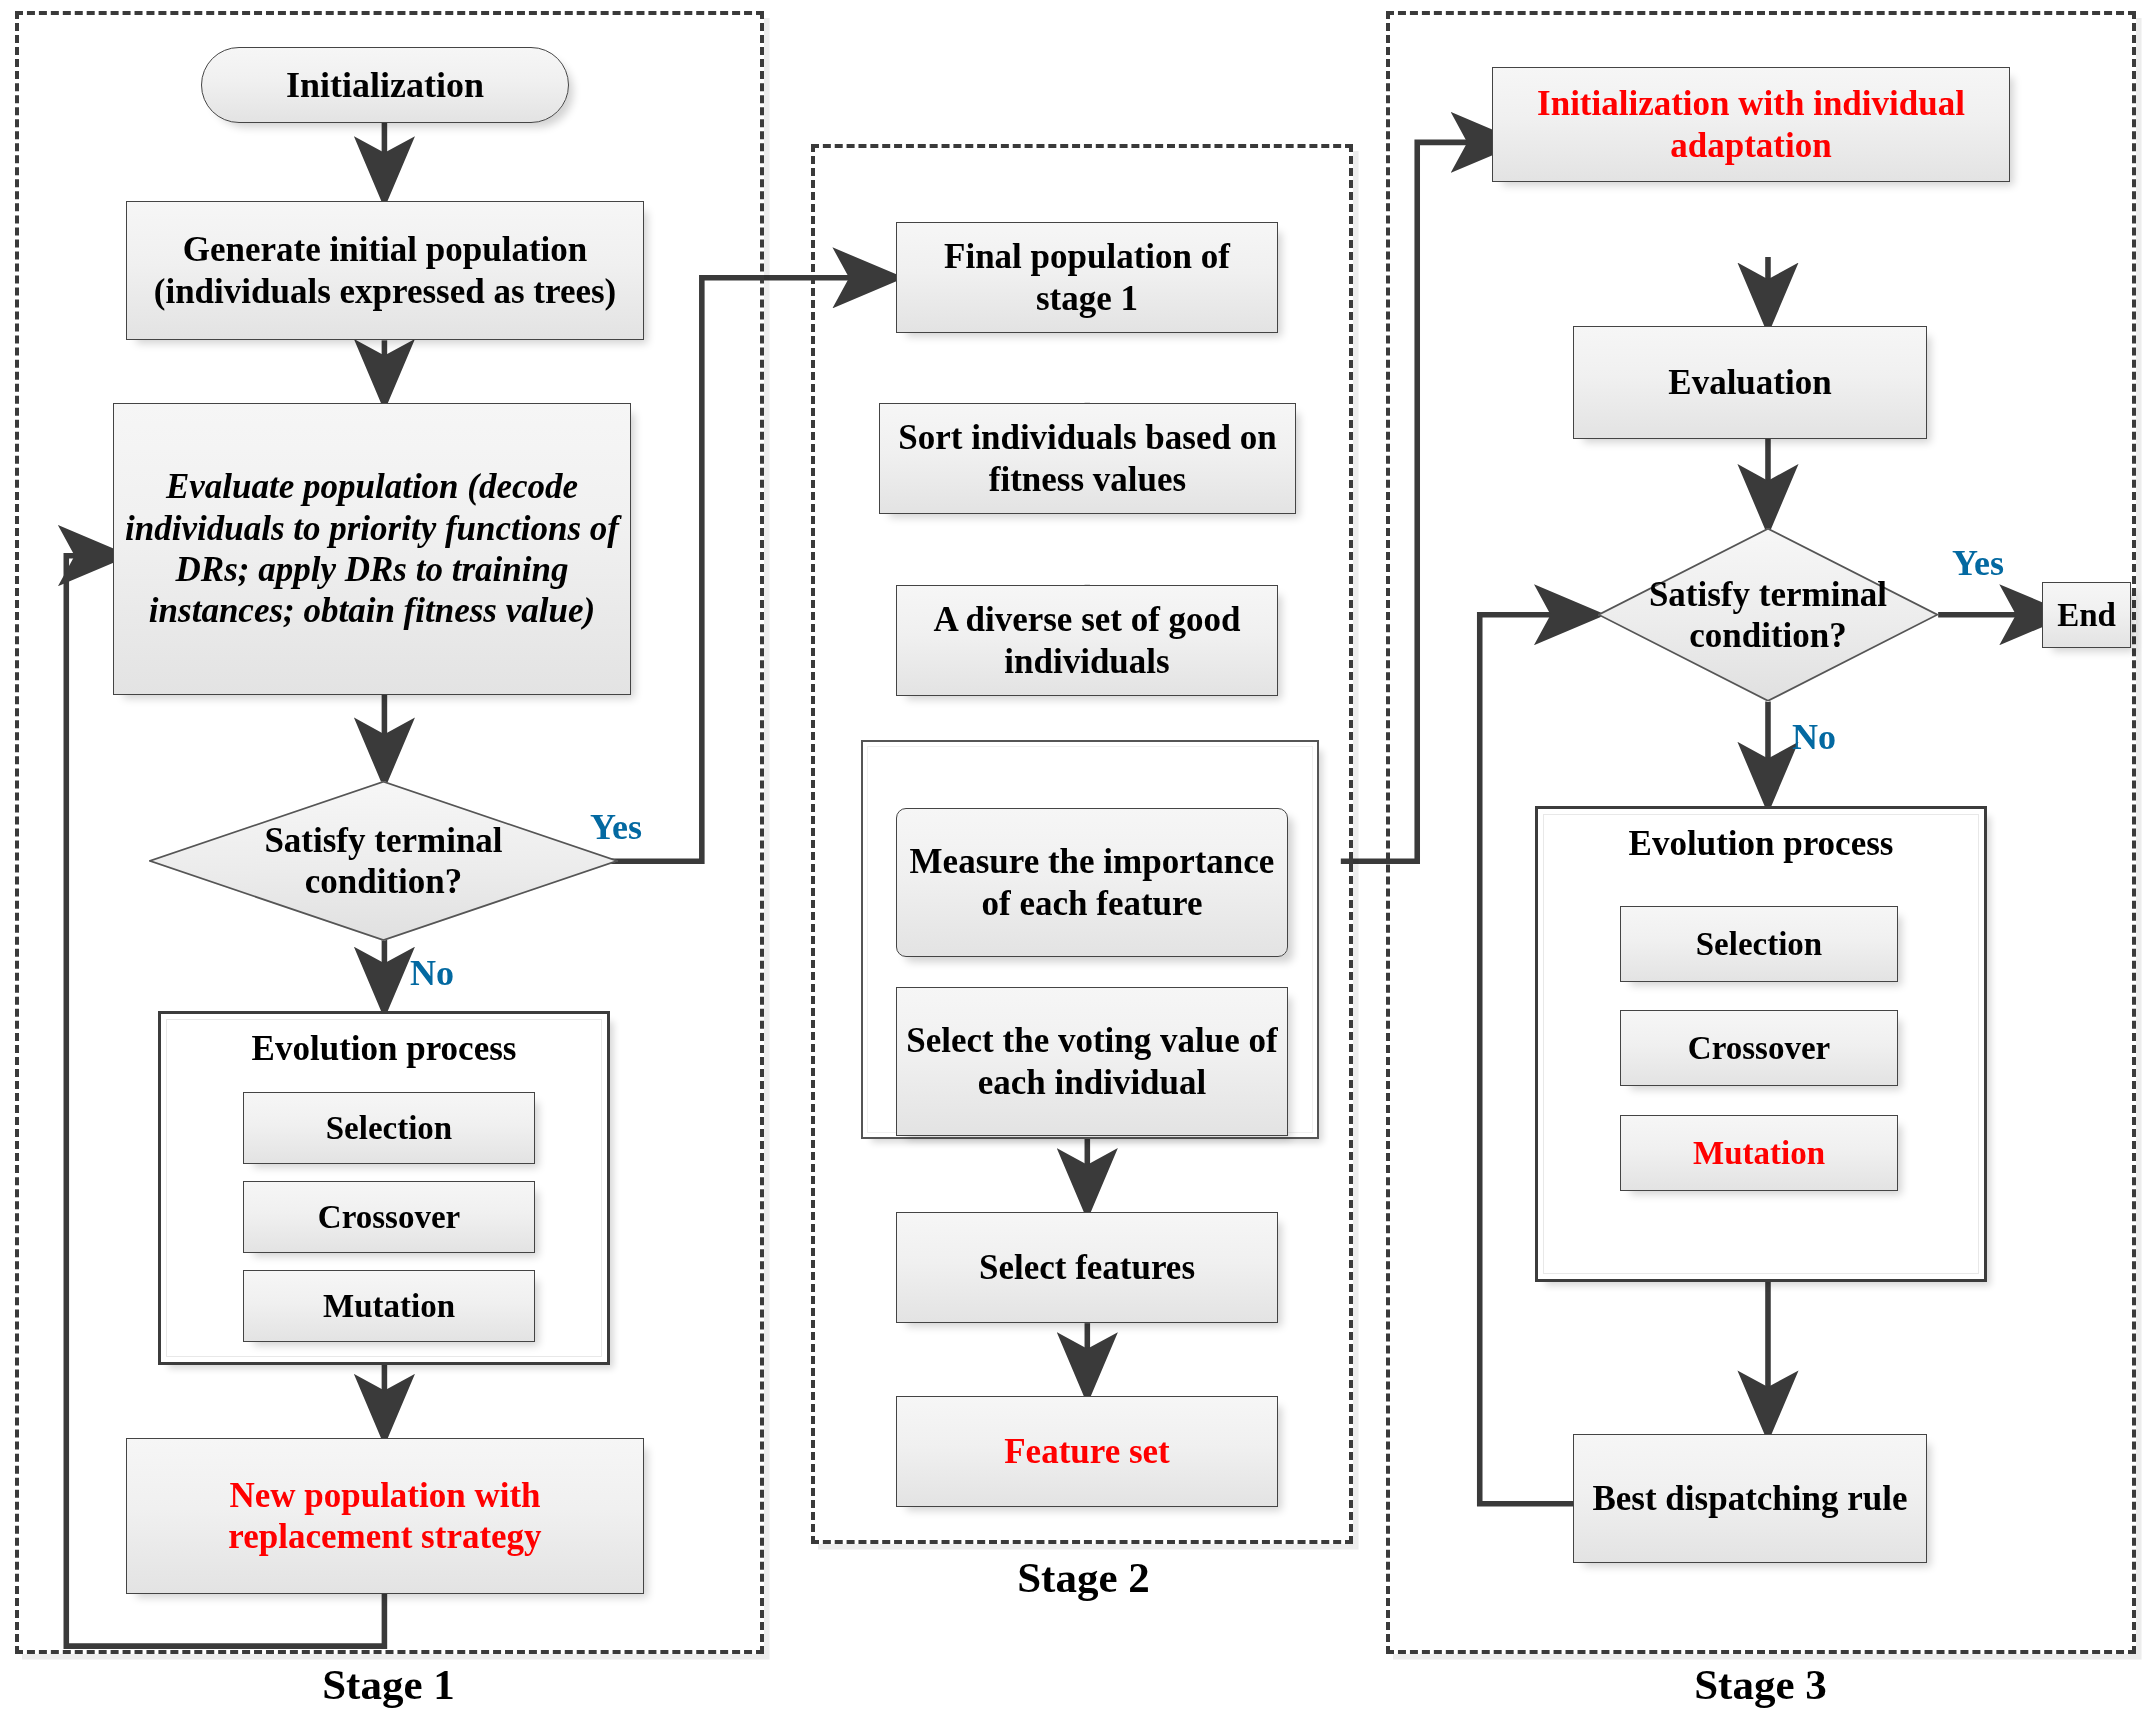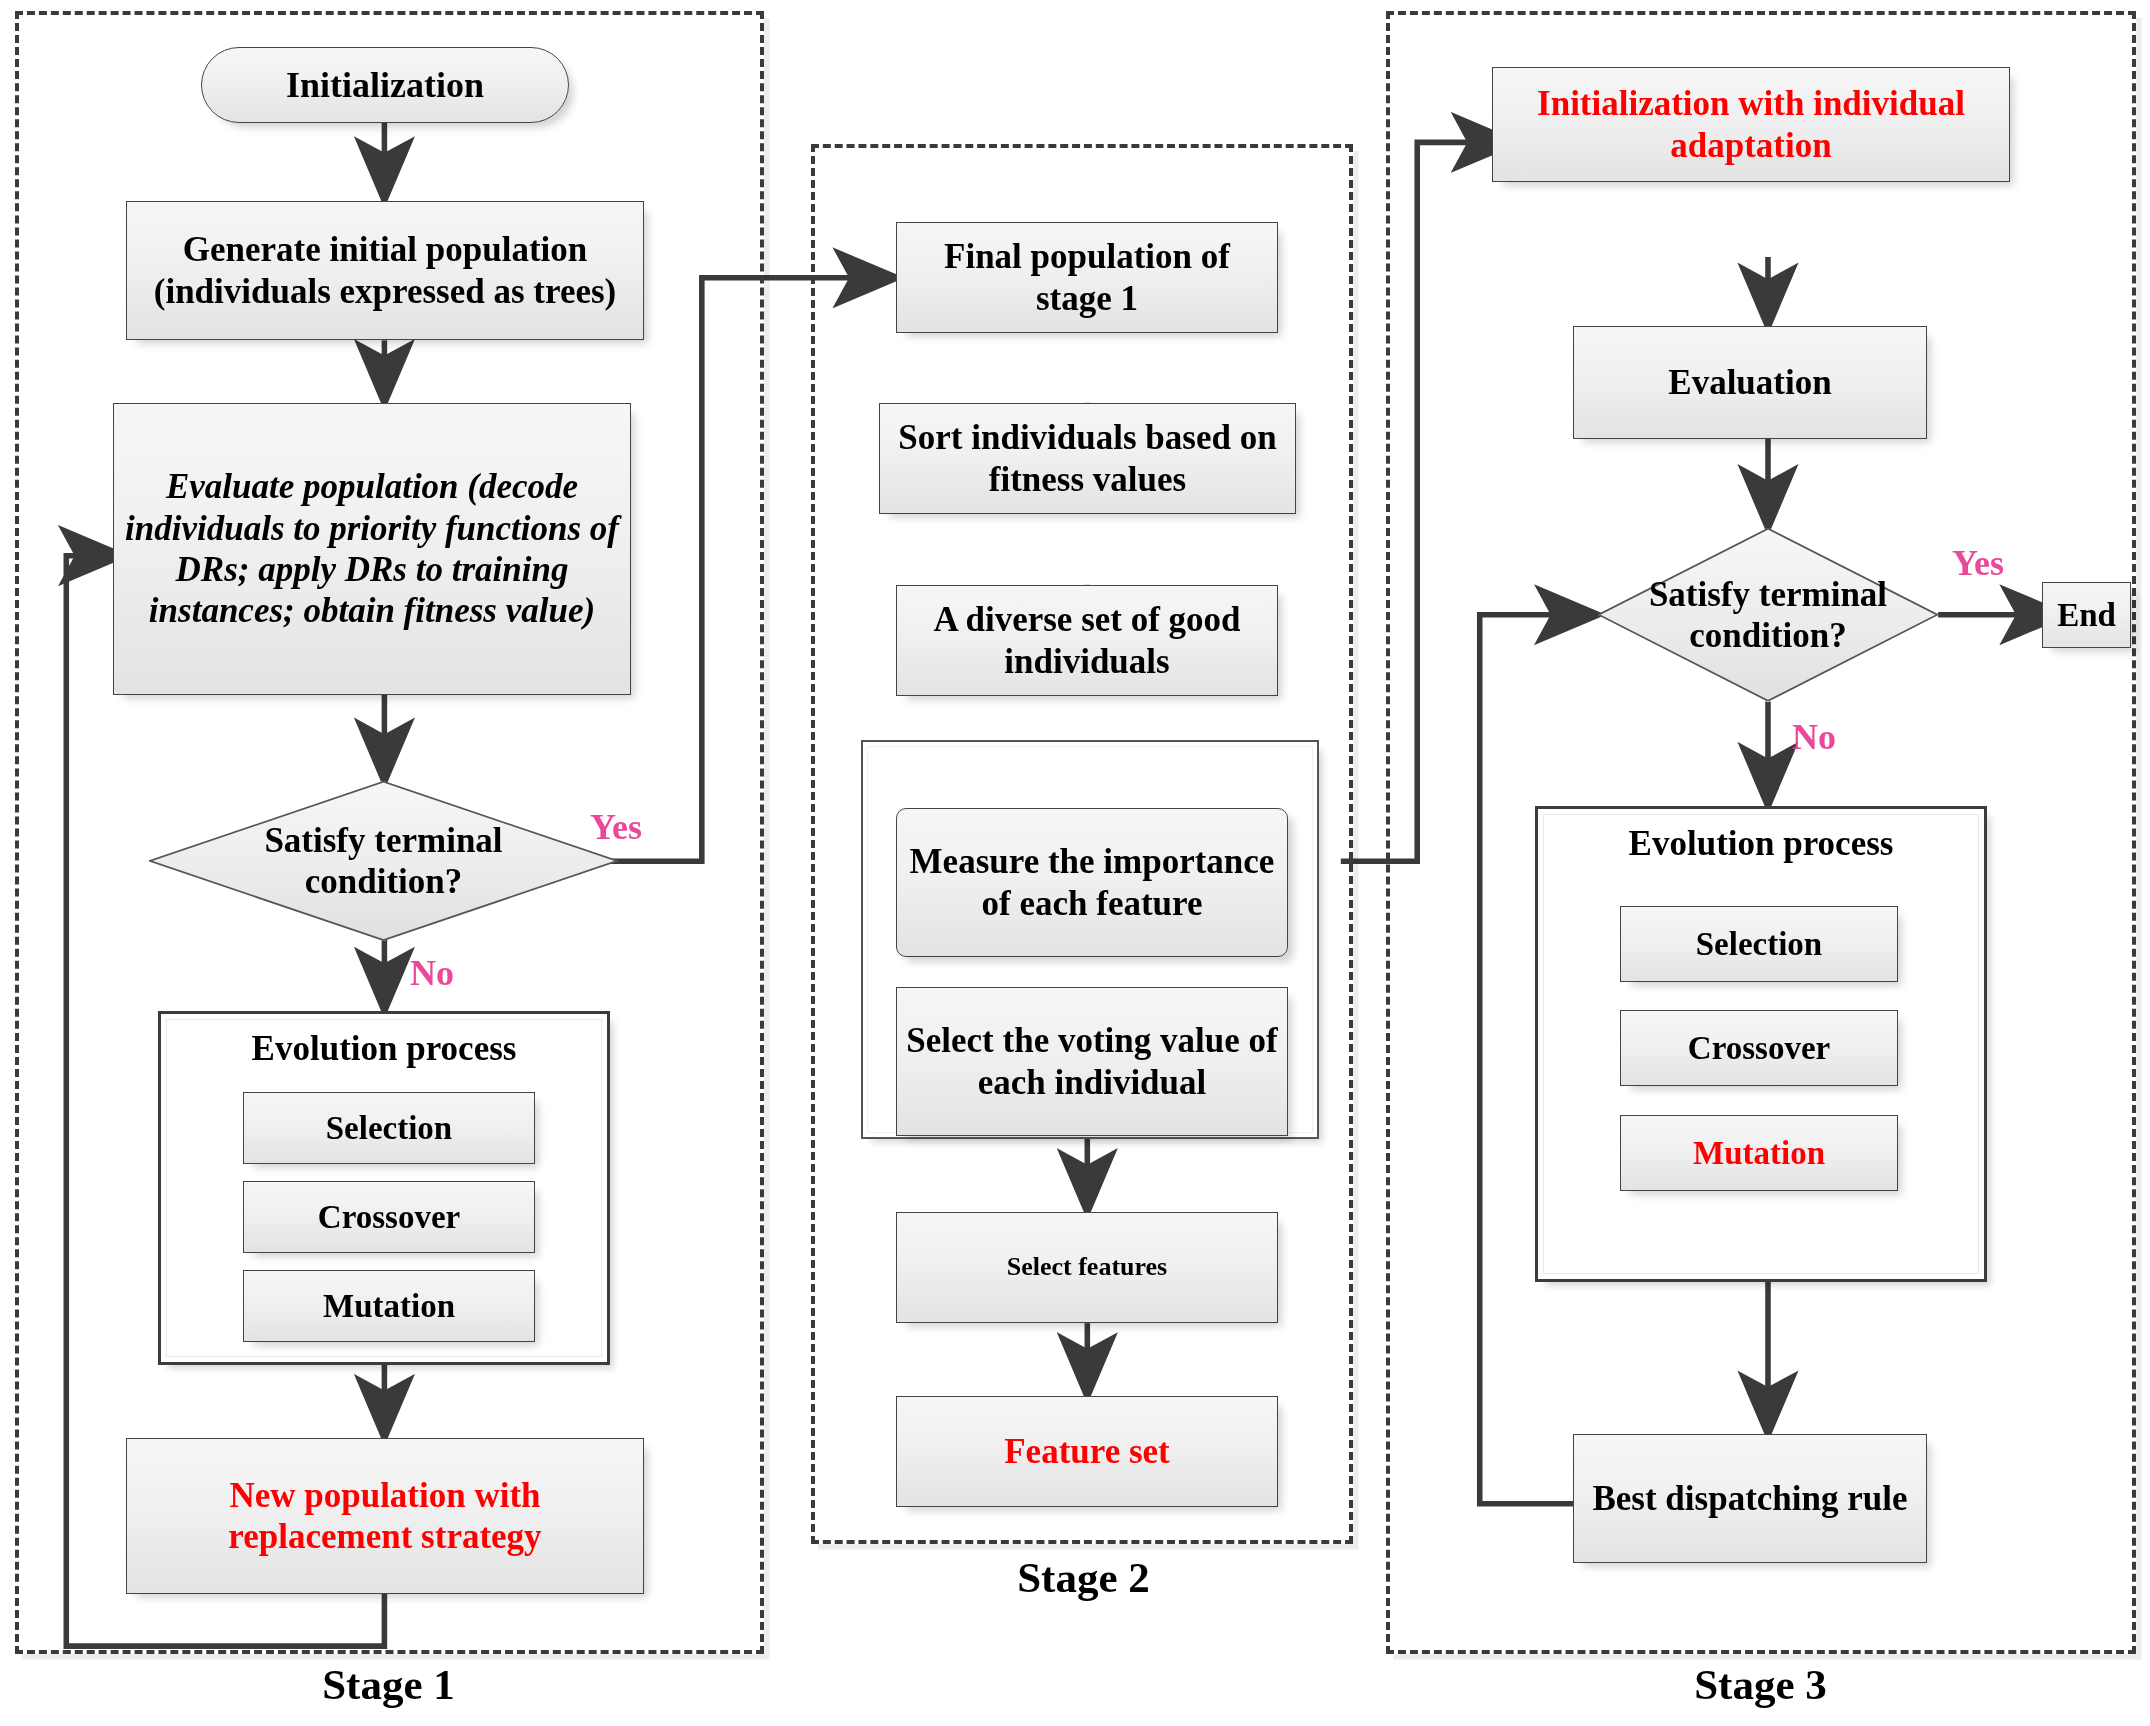--- a/index.html
+++ b/index.html
@@ -74,21 +74,21 @@
   }
   .diamond-edge{position:absolute;inset:0;}
   .diamond-text{
     position:absolute;inset:0;
     display:flex;align-items:center;justify-content:center;
     text-align:center;font-weight:bold;color:#000;line-height:1.18;
   }
   
   .edge-label{
     position:absolute;
-    font-weight:bold;color:#ec4899;white-space:nowrap;
+    font-weight:bold;color:#0369a1;white-space:nowrap;
   }
   
   #wires{position:absolute;left:0;top:0;width:2151px;height:1726px;pointer-events:none;}
 </style>
 </head>
 <body>
 
 <div id="canvas">
 
   <svg id="wires" viewBox="0 0 3096 2485" xmlns="http://www.w3.org/2000/svg">
@@ -165,21 +165,21 @@
   <div class="node" style="left:879px;top:403px;width:417px;height:111px;font-size:35px;">Sort individuals based on fitness values</div>
 
   <div class="node" style="left:896px;top:585px;width:382px;height:111px;font-size:35px;">A diverse set of good individuals</div>
 
   <div class="group-box" style="left:861px;top:740px;width:458px;height:399px;border-width:2.1px;border-color:#555;">
     <div class="group-inner-line" style="left:4.2px;top:4.2px;right:4.2px;bottom:4.2px;border-color:#f0f0f0;"></div>
     <div class="node" style="left:33px;top:66px;width:392px;height:149px;font-size:35px;border-radius:10px;">Measure the importance of each feature</div>
     <div class="node" style="left:33px;top:245px;width:392px;height:149px;font-size:35px;">Select the voting value of each individual</div>
   </div>
 
-  <div class="node" style="left:896px;top:1212px;width:382px;height:111px;font-size:26px;">Select features</div>
+  <div class="node" style="left:896px;top:1212px;width:382px;height:111px;font-size:35px;">Select features</div>
 
   <div class="node red" style="left:896px;top:1396px;width:382px;height:111px;font-size:35px;">Feature set</div>
 
   <div class="stage-box" style="left:1386px;top:11px;width:750px;height:1643px;"></div>
   <div class="stage-label" style="left:1580px;top:1660px;width:361px;font-size:43px;">Stage 3</div>
 
   <div class="node red" style="left:1492px;top:67px;width:518px;height:115px;font-size:35px;">Initialization with individual adaptation</div>
 
   <div class="node" style="left:1573px;top:326px;width:354px;height:113px;font-size:35px;">Evaluation</div>
 

